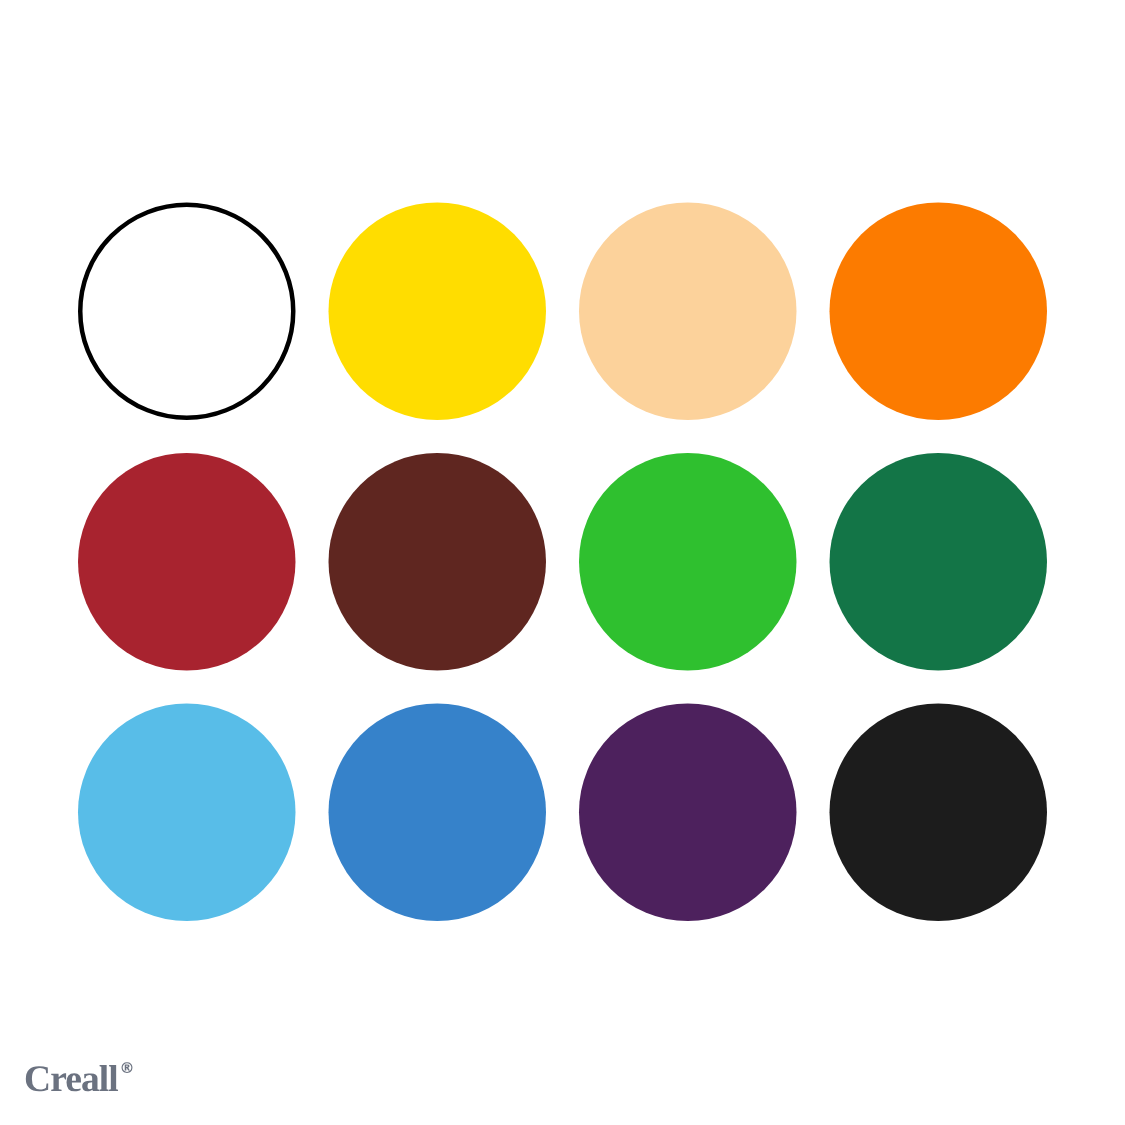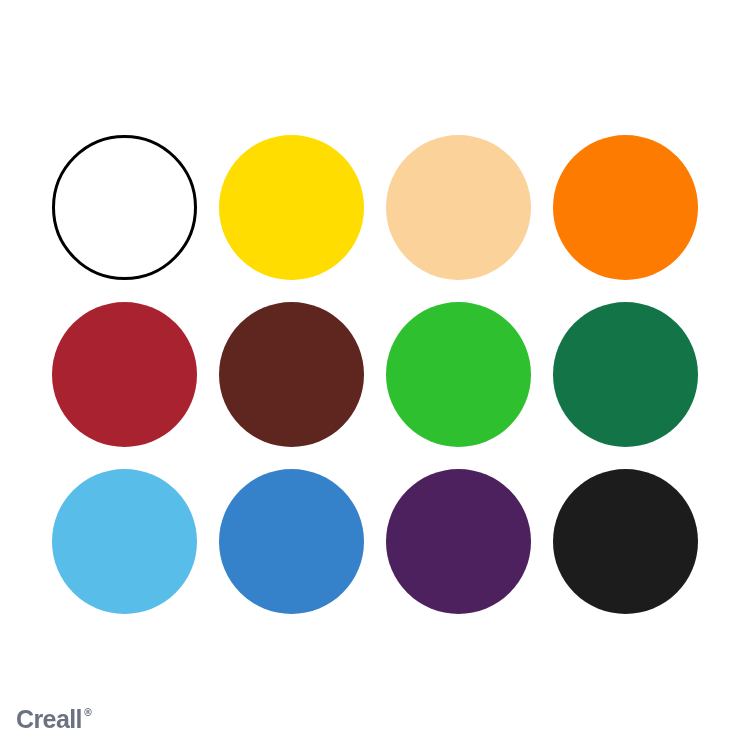--- a/index.html
+++ b/index.html
@@ -57,21 +57,21 @@
     position: absolute;
     left: 16px;
     top: 707px;
     display: flex;
     align-items: flex-start;
     line-height: 1;
     user-select: none;
   }
 
   #brand-logo .brand-word {
-    font-family: Liberation Sans, sans-serif;
+    font-family: Liberation Serif, serif;
     font-size: 25px;
     font-weight: bold;
     letter-spacing: -0.6px;
     color: #6b7280;
   }
 
   #brand-logo .brand-reg {
     font-family: "DejaVu Sans", sans-serif;
     font-size: 10px;
     font-weight: bold;

